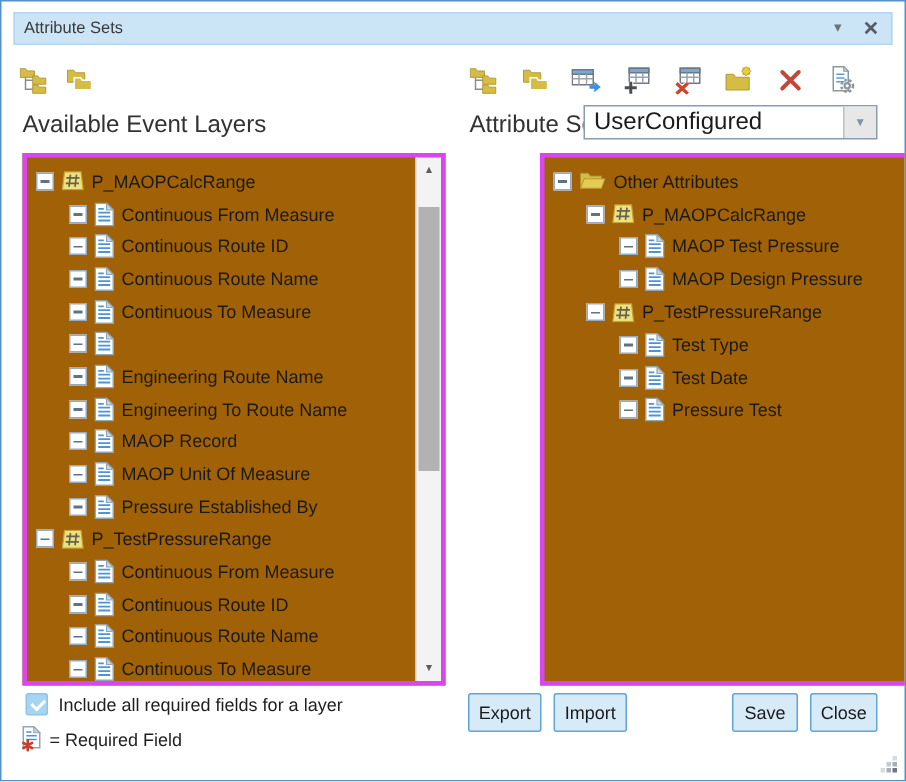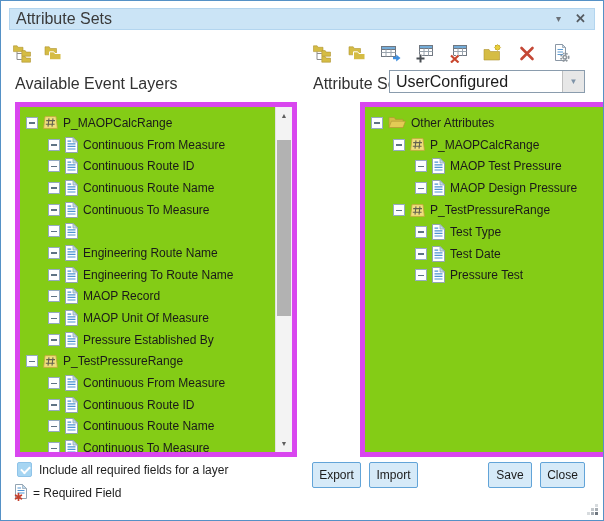--- a/index.html
+++ b/index.html
@@ -1,37 +1,37 @@
 <!DOCTYPE html>
 <html><head>
 <meta charset="utf-8">
 <style>
   html,body{margin:0;padding:0;background:#fff;font-family:"Liberation Sans",sans-serif;}
   .dialog{position:relative;width:604px;height:521px;box-sizing:border-box;border:1px solid #5591C6;background:#fff;overflow:hidden;}
   
   .titlebar{position:absolute;left:8px;top:7px;right:8px;height:22px;background:#CBE4F6;border:1px solid #B3D5EF;box-sizing:border-box;display:flex;align-items:center;}
-  .title{padding-left:6px;font-size:16px;color:#3A3A3A;flex:1;}
+  .title{padding-left:6px;font-size:11px;color:#3A3A3A;flex:1;}
   .tb-caret{font-size:10px;color:#6B7178;margin-right:14px;line-height:20px;}
   .tb-close{font-size:13px;font-weight:bold;color:#555B61;margin-right:8px;line-height:20px;}
   
   .toolbar{position:absolute;display:flex;top:40px;}
   #toolbar-left{left:10px;gap:6px;}
   #toolbar-right{left:310px;gap:10px;}
   .tool-btn{width:24px;height:24px;display:flex;align-items:center;justify-content:center;}
   .ico{display:inline-flex;flex:none;}
   .ico svg{display:block;}
   
   .section-label{position:absolute;font-size:16px;color:#323232;}
   #label-left{left:14px;top:74px;}
   #label-right{left:312px;top:74px;}
   .combobox{position:absolute;left:388px;top:69px;width:196px;height:23px;border:1px solid #8A9CAD;box-sizing:border-box;background:#fff;}
   .combo-value{position:absolute;left:6px;top:1px;line-height:19px;font-size:16px;color:#1B1B1B;}
   .combo-btn{position:absolute;right:0;top:0;bottom:0;width:21px;background:#E7E7E7;border-left:1px solid #BFBFBF;display:flex;align-items:center;justify-content:center;font-size:8px;color:#7E93A8;}
   
-  .panel{position:absolute;top:101px;height:355px;border:5px solid #d946ef;background:#84cc16;box-sizing:border-box;}
+  .panel{position:absolute;top:101px;height:355px;border:3px solid #d946ef;background:#a16207;box-sizing:border-box;}
   #panel-left{left:14px;width:282px;}
   #panel-right{left:311px;width:279px;margin-left:48px;}
   .tree{position:absolute;left:0;top:0;bottom:0;right:0;padding-top:5px;overflow:hidden;}
   #panel-left .tree{right:17px;}
   .tree-row{display:flex;align-items:center;height:21.7px;gap:5px;box-sizing:border-box;}
   #right-tree .tree-row{height:21.8px;}
   .expand-box{position:relative;width:12px;height:12px;border:1px solid #96ABC0;background:#FDFEFF;flex:none;box-sizing:border-box;}
   .expand-box::after{content:"";position:absolute;left:2px;top:4.5px;width:6px;height:1.5px;background:#5E7385;}
   .tree-label{font-size:12px;color:#1A1A1A;white-space:nowrap;}
   

